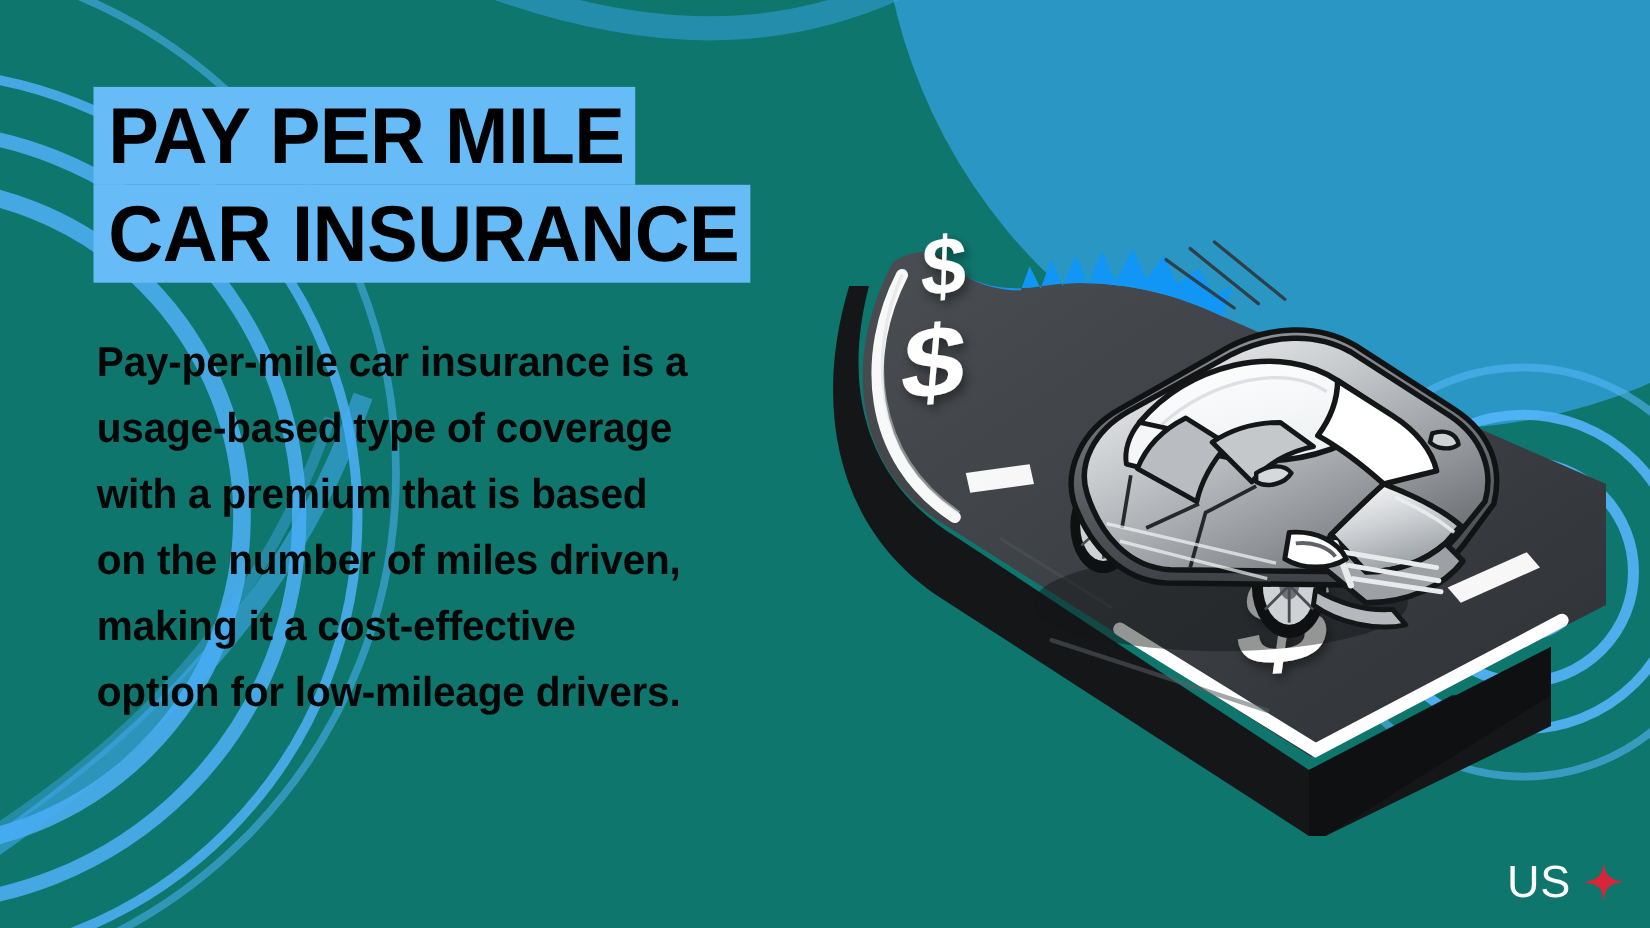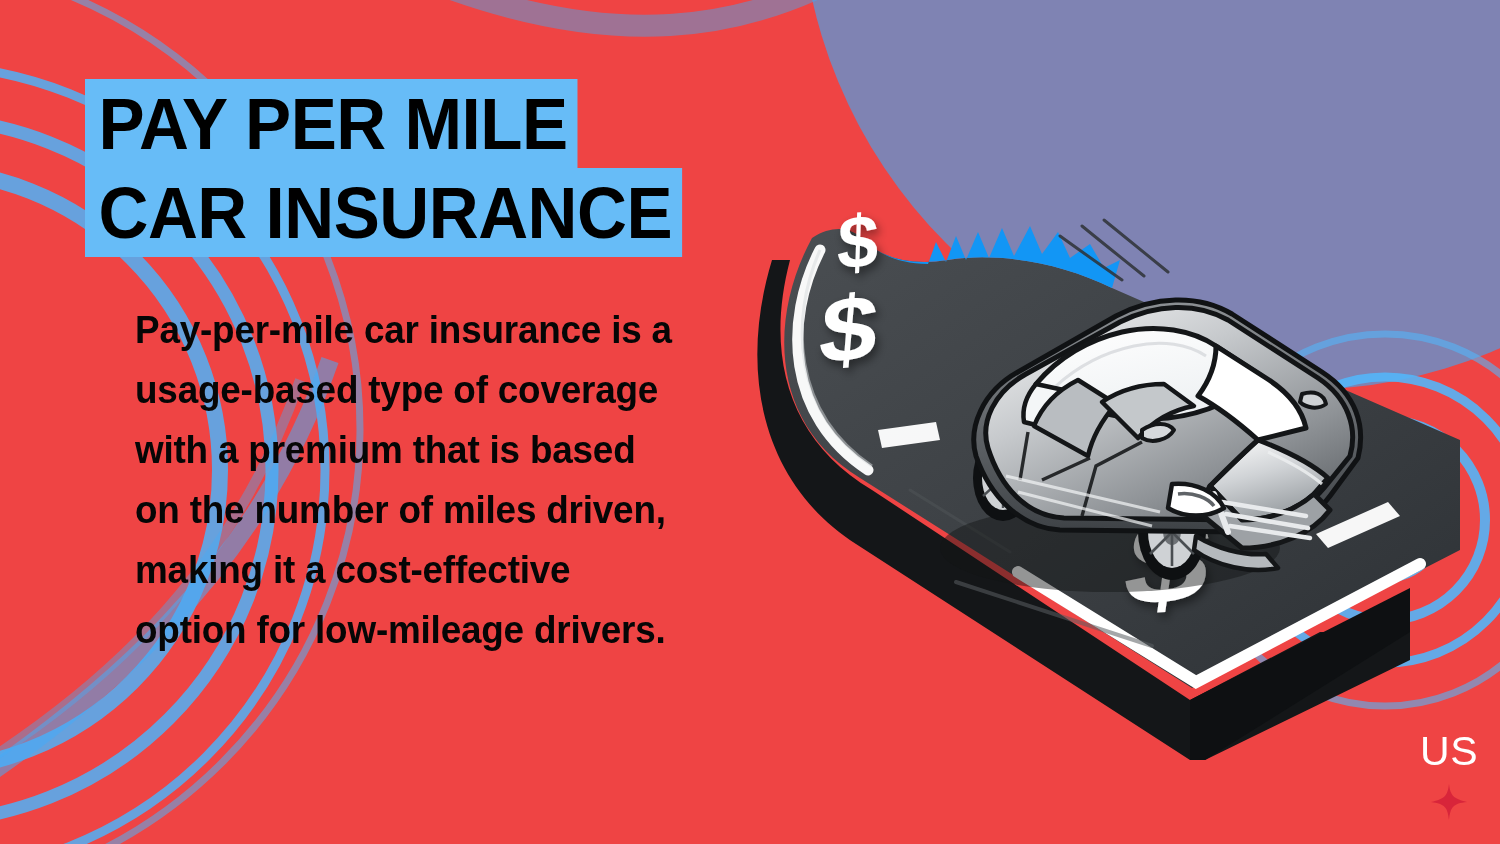--- a/index.html
+++ b/index.html
@@ -1,21 +1,21 @@
 <!DOCTYPE html>
 <html><head>
 <meta charset="utf-8">
 <style>
   * { margin:0; padding:0; box-sizing:border-box; }
   html, body { background:#0d1117; }
   .stage {
     position:relative;
     width:1500px; height:844px;
     overflow:hidden;
-    background:#ef4444;
+    background:#0f766e;
     font-family:"Liberation Sans", sans-serif;
   }
 
   
   .bg-layer { position:absolute; inset:0; overflow:hidden; pointer-events:none; }
   .bg-layer svg { position:absolute; inset:0; width:1500px; height:844px; display:block; }
 
   
   .headline {
     position:absolute;
@@ -42,21 +42,20 @@
   .body-copy {
     position:absolute;
     left:88px; top:300px;
     width:700px;
     z-index:6;
     color:#060606;
     font-size:38px;
     line-height:60px;
     font-weight:800;
     letter-spacing:-0.2px;
-    margin-left:47px;
   }
   .body-copy span { display:block; white-space:nowrap; transform:scaleX(0.97); transform-origin:left center; }
 
   
   .illustration {
     position:absolute;
     left:760px; top:140px;
     width:700px; height:600px;
     z-index:4;
   }
@@ -67,21 +66,20 @@
     position:absolute;
     right:22px; bottom:22px;
     z-index:7;
     text-align:center;
     user-select:none;
   }
   .logo-main {
     display:flex; align-items:center; justify-content:center;
     gap:10px;
     color:#ffffff;
-    flex-direction:column;
   }
   .logo-us {
     font-size:41px; font-weight:400; letter-spacing:0.5px; line-height:1;
   }
   .logo-star { width:40px; height:40px; display:block; }
   .logo-ins {
     font-size:41px; font-weight:400; letter-spacing:0.2px; line-height:1;
   }
   .logo-sub {
     display:flex; align-items:center; justify-content:center;

